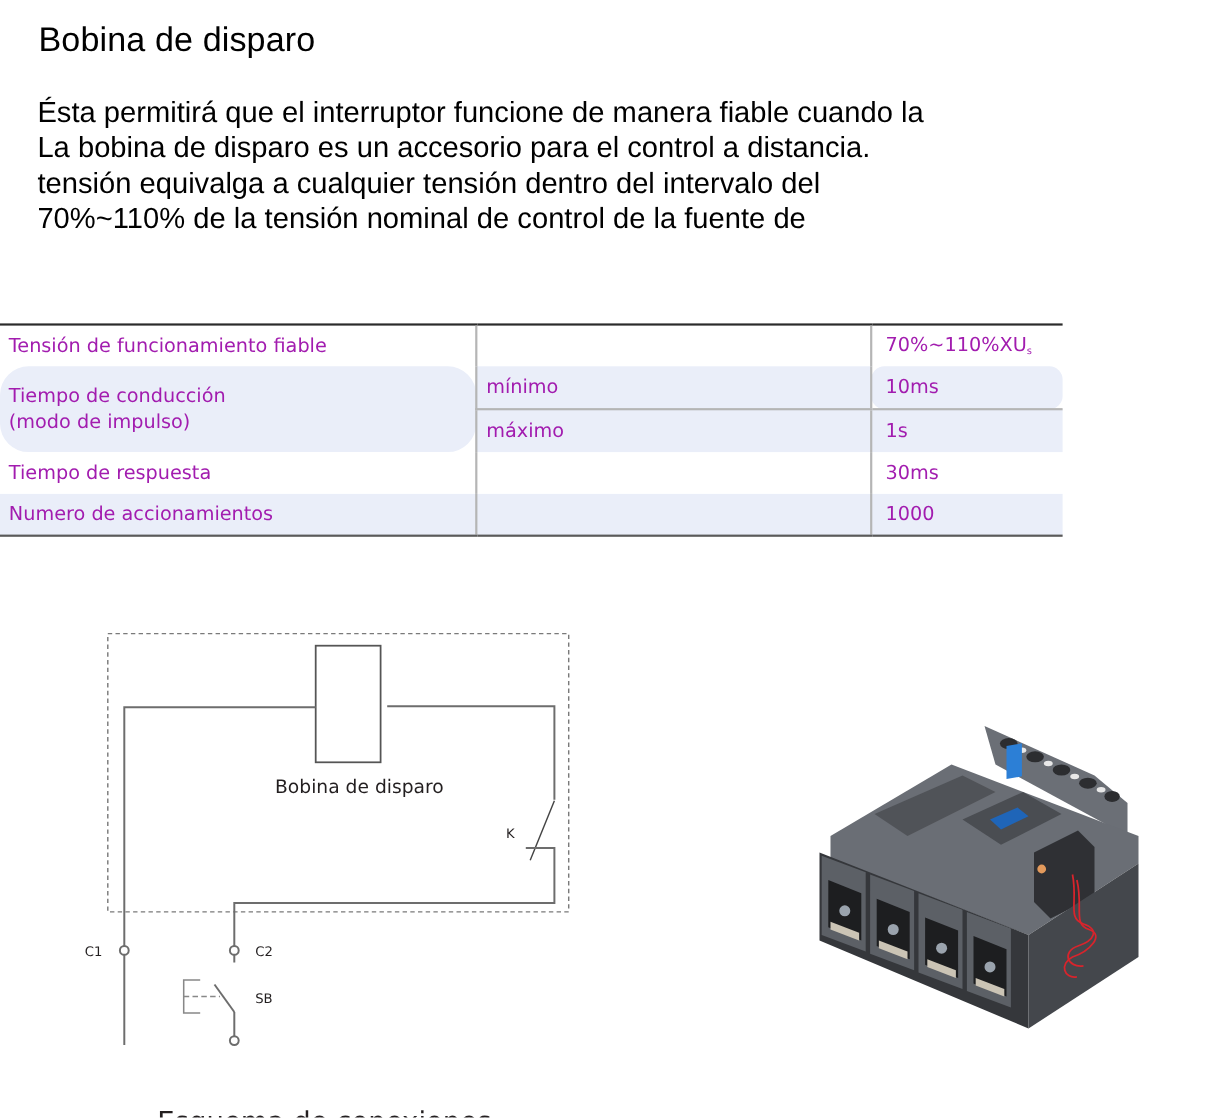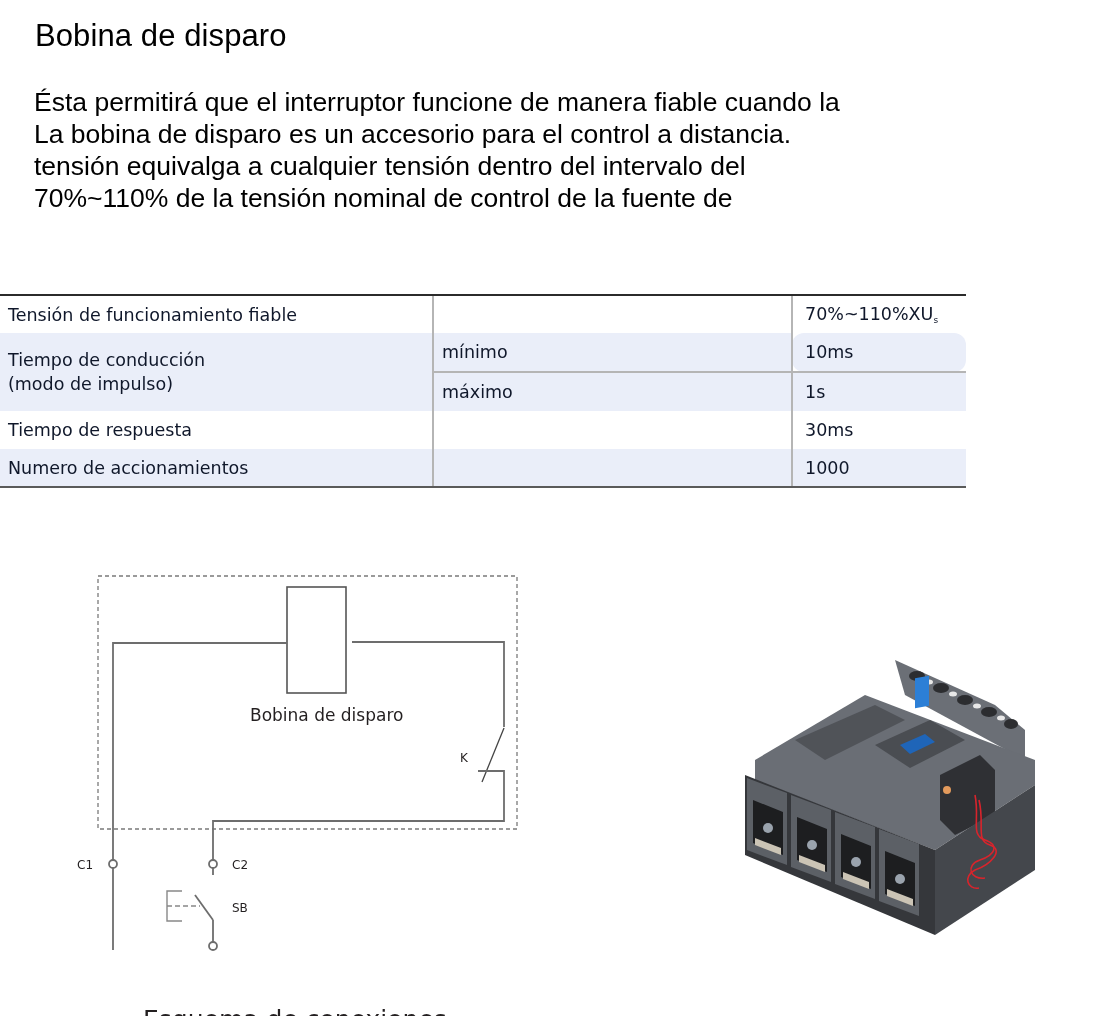--- a/index.html
+++ b/index.html
@@ -1,30 +1,30 @@
 <!DOCTYPE html>
 <html><head>
 <meta charset="utf-8">
 <style>
   html, body { margin:0; padding:0; background:#ffffff; }
   body { width:1114px; height:1016px; position:relative; overflow:hidden; color:#000; }
   .title { position:absolute; left:35px; top:18px; font-family:"Liberation Sans", sans-serif; font-size:31px; font-weight:400; letter-spacing:0.1px; }
   .desc { position:absolute; left:34px; top:86px; width:1060px; font-family:"Liberation Sans", sans-serif; font-size:26.5px; line-height:32px; }
   .desc div { white-space:nowrap; }
 
-  .spec-table { position:absolute; left:0; top:294px; width:966px; border-collapse:collapse; font-family:"DejaVu Sans", sans-serif; font-size:17.5px; color:#0f172a; }
+  .spec-table { position:absolute; left:0; top:294px; width:966px; border-collapse:collapse; font-family:"DejaVu Sans", sans-serif; font-size:17.5px; color:#a21caf; }
   .spec-table td { padding:0 0 0 8px; vertical-align:middle; height:38px; box-sizing:border-box; }
   .spec-table tr.top td { border-top:2px solid #2b2b2b; }
   .spec-table tr.bottom td { border-bottom:2px solid #5a5a5a; }
   .spec-table tr.shade td { background:#eaeef9; }
   .spec-table td.c1 { width:433px; }
   .spec-table td.c2 { width:359px; border-left:2px solid #b5b5b5;margin-left:23px; }
   .spec-table td.c3 { border-left:2px solid #b5b5b5; padding-left:12px; }
   .spec-table td.split { border-bottom:2px solid #b5b5b5; }
-  .spec-table td.multi { line-height:24px; vertical-align:middle; }
+  .spec-table td.multi { line-height:24px; vertical-align:middle;border-radius:26px; }
   .sub { font-size:9px; vertical-align:-3px; }
 
   .diagram { position:absolute; left:0; top:0; width:1114px; height:1016px; pointer-events:none; }
   .diagram text { font-family:"DejaVu Sans", sans-serif; fill:#231f20; }
 
   .photo { position:absolute; left:735px; top:650px; width:330px; height:290px; }
 </style>
 </head>
 <body>
 

